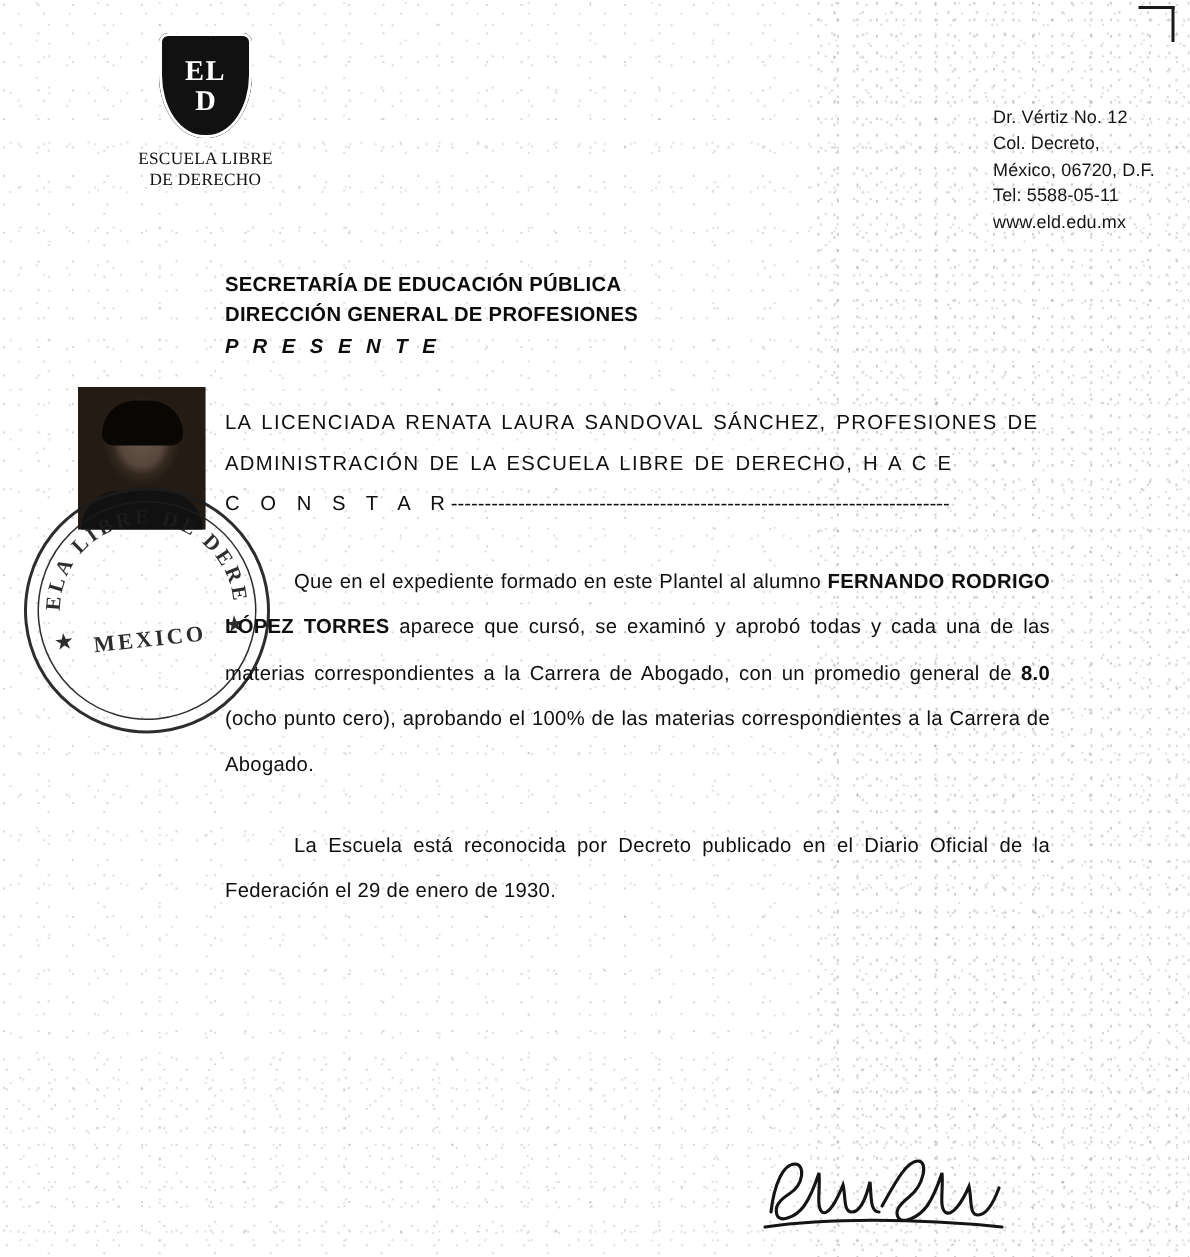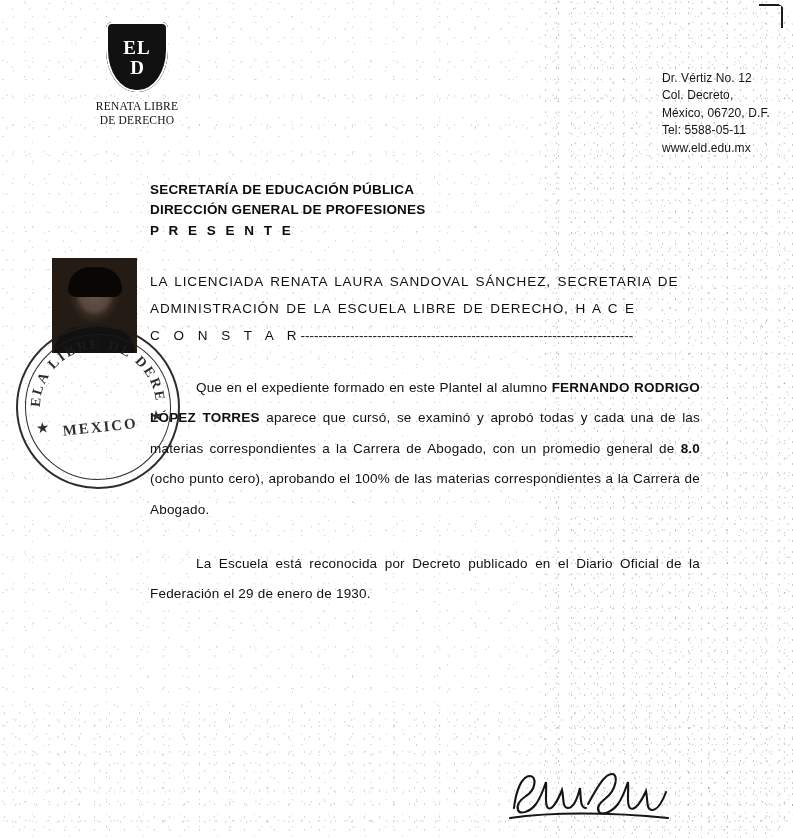--- a/index.html
+++ b/index.html
@@ -10,21 +10,20 @@
   body {
     font-family: "Liberation Sans", sans-serif;
     color: #111111;
   }
   #page {
     position: relative;
     width: 793px;
     height: 838px;
     overflow: hidden;
     background: #ffffff;
-    border-radius: 29px;
   }
 
   
   #noise {
     position: absolute;
     inset: 0;
     pointer-events: none;
     opacity: 0.55;
     background-image:
       radial-gradient(circle at 12% 18%, rgba(0,0,0,.30) 0.6px, transparent 0.9px),
@@ -136,20 +135,21 @@
     top: 180px;
     left: 150px;
     font-size: 13.5px;
     font-weight: bold;
     line-height: 1.5;
     letter-spacing: .2px;
     color: #0c0c0c;
   }
   #addressee .spaced {
     letter-spacing: 3px;
+    font-style: italic;
   }
 
   
   #photo {
     position: absolute;
     top: 258px;
     left: 52px;
     width: 85px;
     height: 95px;
     background:
@@ -278,21 +278,21 @@
   <div id="corner-mark"></div>
 
   <div id="letterhead">
     <div class="shield">
       <div class="shield-letters">
         <div class="shield-el">EL</div>
         <div class="shield-d">D</div>
       </div>
     </div>
     <div class="school-name">
-      <div>RENATA LIBRE</div>
+      <div>ESCUELA LIBRE</div>
       <div>DE DERECHO</div>
     </div>
   </div>
 
   <div id="address">
     <div>Dr. Vértiz No. 12</div>
     <div>Col. Decreto,</div>
     <div>México, 06720, D.F.</div>
     <div>Tel: 5588-05-11</div>
     <div>www.eld.edu.mx</div>
@@ -319,21 +319,21 @@
         <textPath href="#arcpath" startOffset="50%" text-anchor="middle">ESCUELA LIBRE DE DERECHO</textPath>
       </text>
     </svg>
     <span class="star left">★</span>
     <span class="star right">★</span>
     <div class="seal-inner-text">MEXICO</div>
   </div>
 
   <div id="body-text">
     <div class="intro">
-      <div>LA LICENCIADA RENATA LAURA SANDOVAL SÁNCHEZ,  SECRETARIA DE</div>
+      <div>LA LICENCIADA RENATA LAURA SANDOVAL SÁNCHEZ,  PROFESIONES DE</div>
       <div>ADMINISTRACIÓN   DE  LA  ESCUELA  LIBRE  DE  DERECHO,  H A C E</div>
       <div>
         <span class="sp">C O N S T A R</span><span class="dashes">--------------------------------------------------------------------------</span>
       </div>
     </div>
 
     <p class="para indent">
       <span>Que en el expediente formado en este Plantel al alumno </span><b>FERNANDO RODRIGO LÓPEZ TORRES</b><span> aparece que cursó, se examinó y aprobó todas y cada una de las materias correspondientes a la Carrera de Abogado, con un promedio general de </span><b>8.0</b><span> (ocho punto cero), aprobando el 100% de las materias correspondientes a la Carrera de Abogado.</span>
     </p>
 

